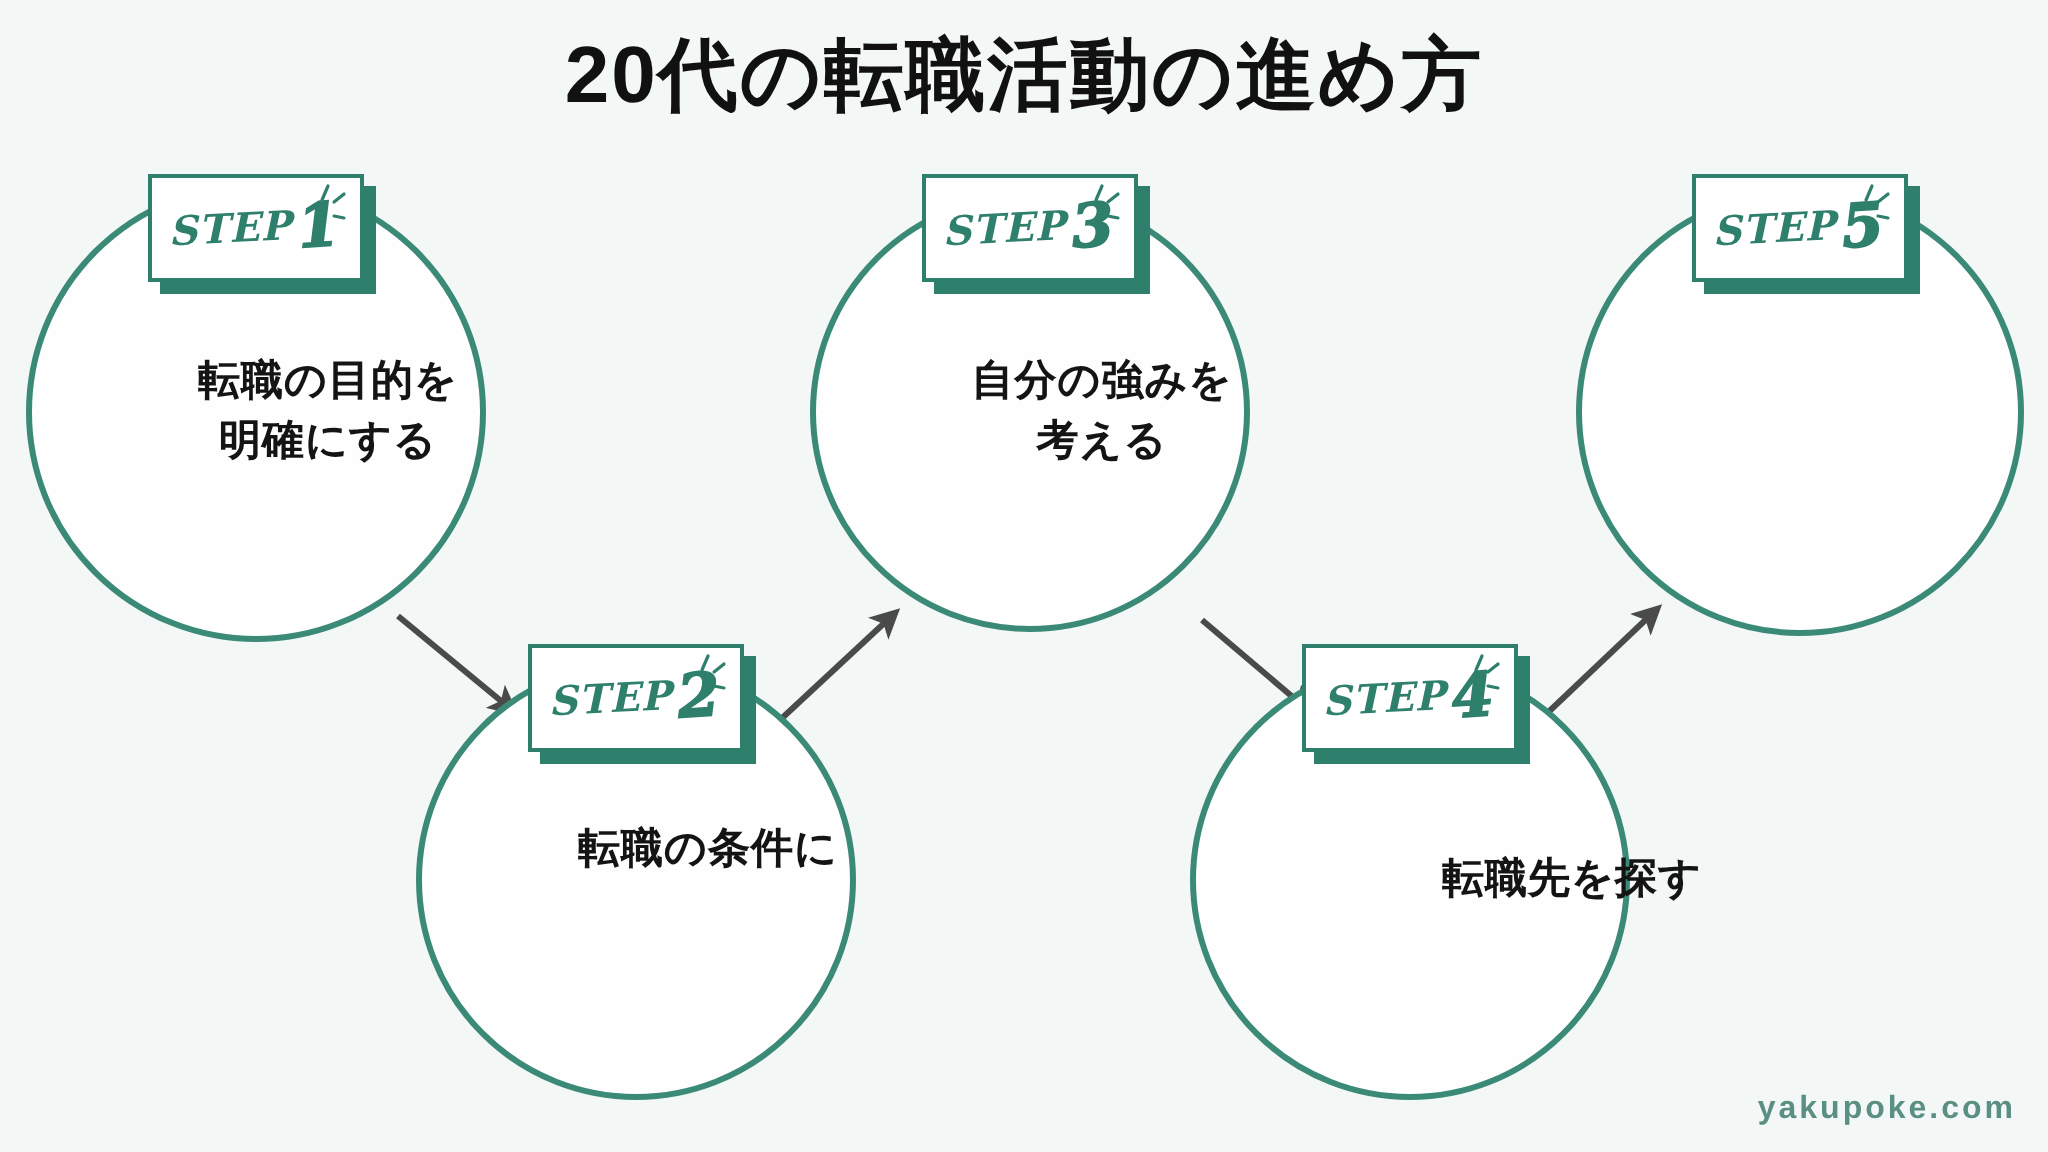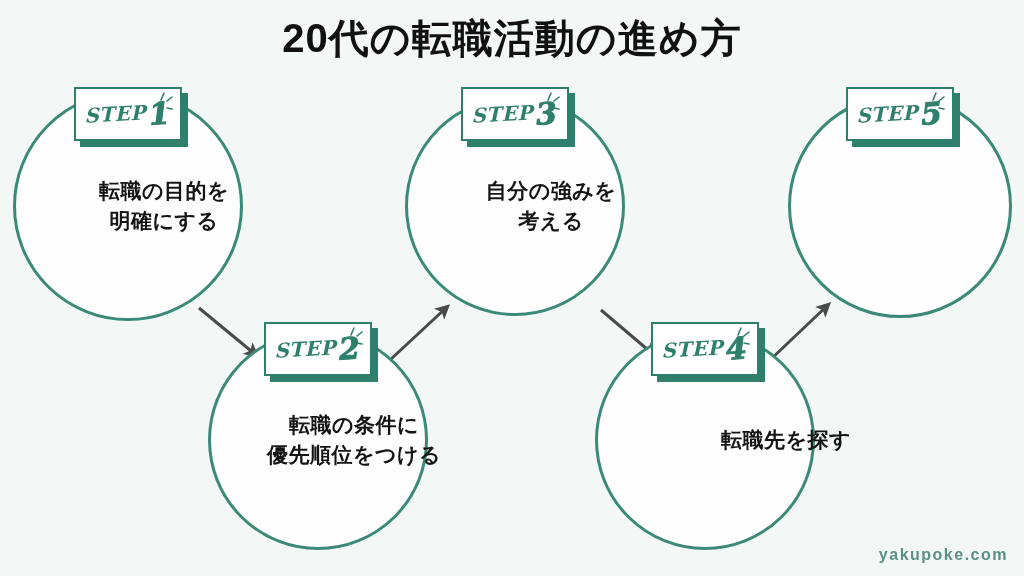--- a/index.html
+++ b/index.html
@@ -164,21 +164,20 @@
         <div class="step-circle" style="width: 230px; height: 230px; border-color: rgb(59, 138, 120);"></div>
         <div class="step-label" style="color: rgb(20, 20, 20); top: 85px;">
           <span class="line">転職の目的を</span>
           <span class="line">明確にする</span>
         </div>
       </div>
       <div class="step-node" style="left: 208px; top: 330px; width: 220px; height: 220px;">
         <div class="step-circle" style="width: 220px; height: 220px; border-color: rgb(59, 138, 120);"></div>
         <div class="step-label" style="color: rgb(20, 20, 20); top: 80px;">
           <span class="line">転職の条件に</span>
-          <span class="line">優先順位をつける</span>
         </div>
       </div>
       <div class="step-node" style="left: 405px; top: 96px; width: 220px; height: 220px;">
         <div class="step-circle" style="width: 220px; height: 220px; border-color: rgb(59, 138, 120);"></div>
         <div class="step-label" style="color: rgb(20, 20, 20); top: 80px;">
           <span class="line">自分の強みを</span>
           <span class="line">考える</span>
         </div>
       </div>
       <div class="step-node" style="left: 595px; top: 330px; width: 220px; height: 220px;">

